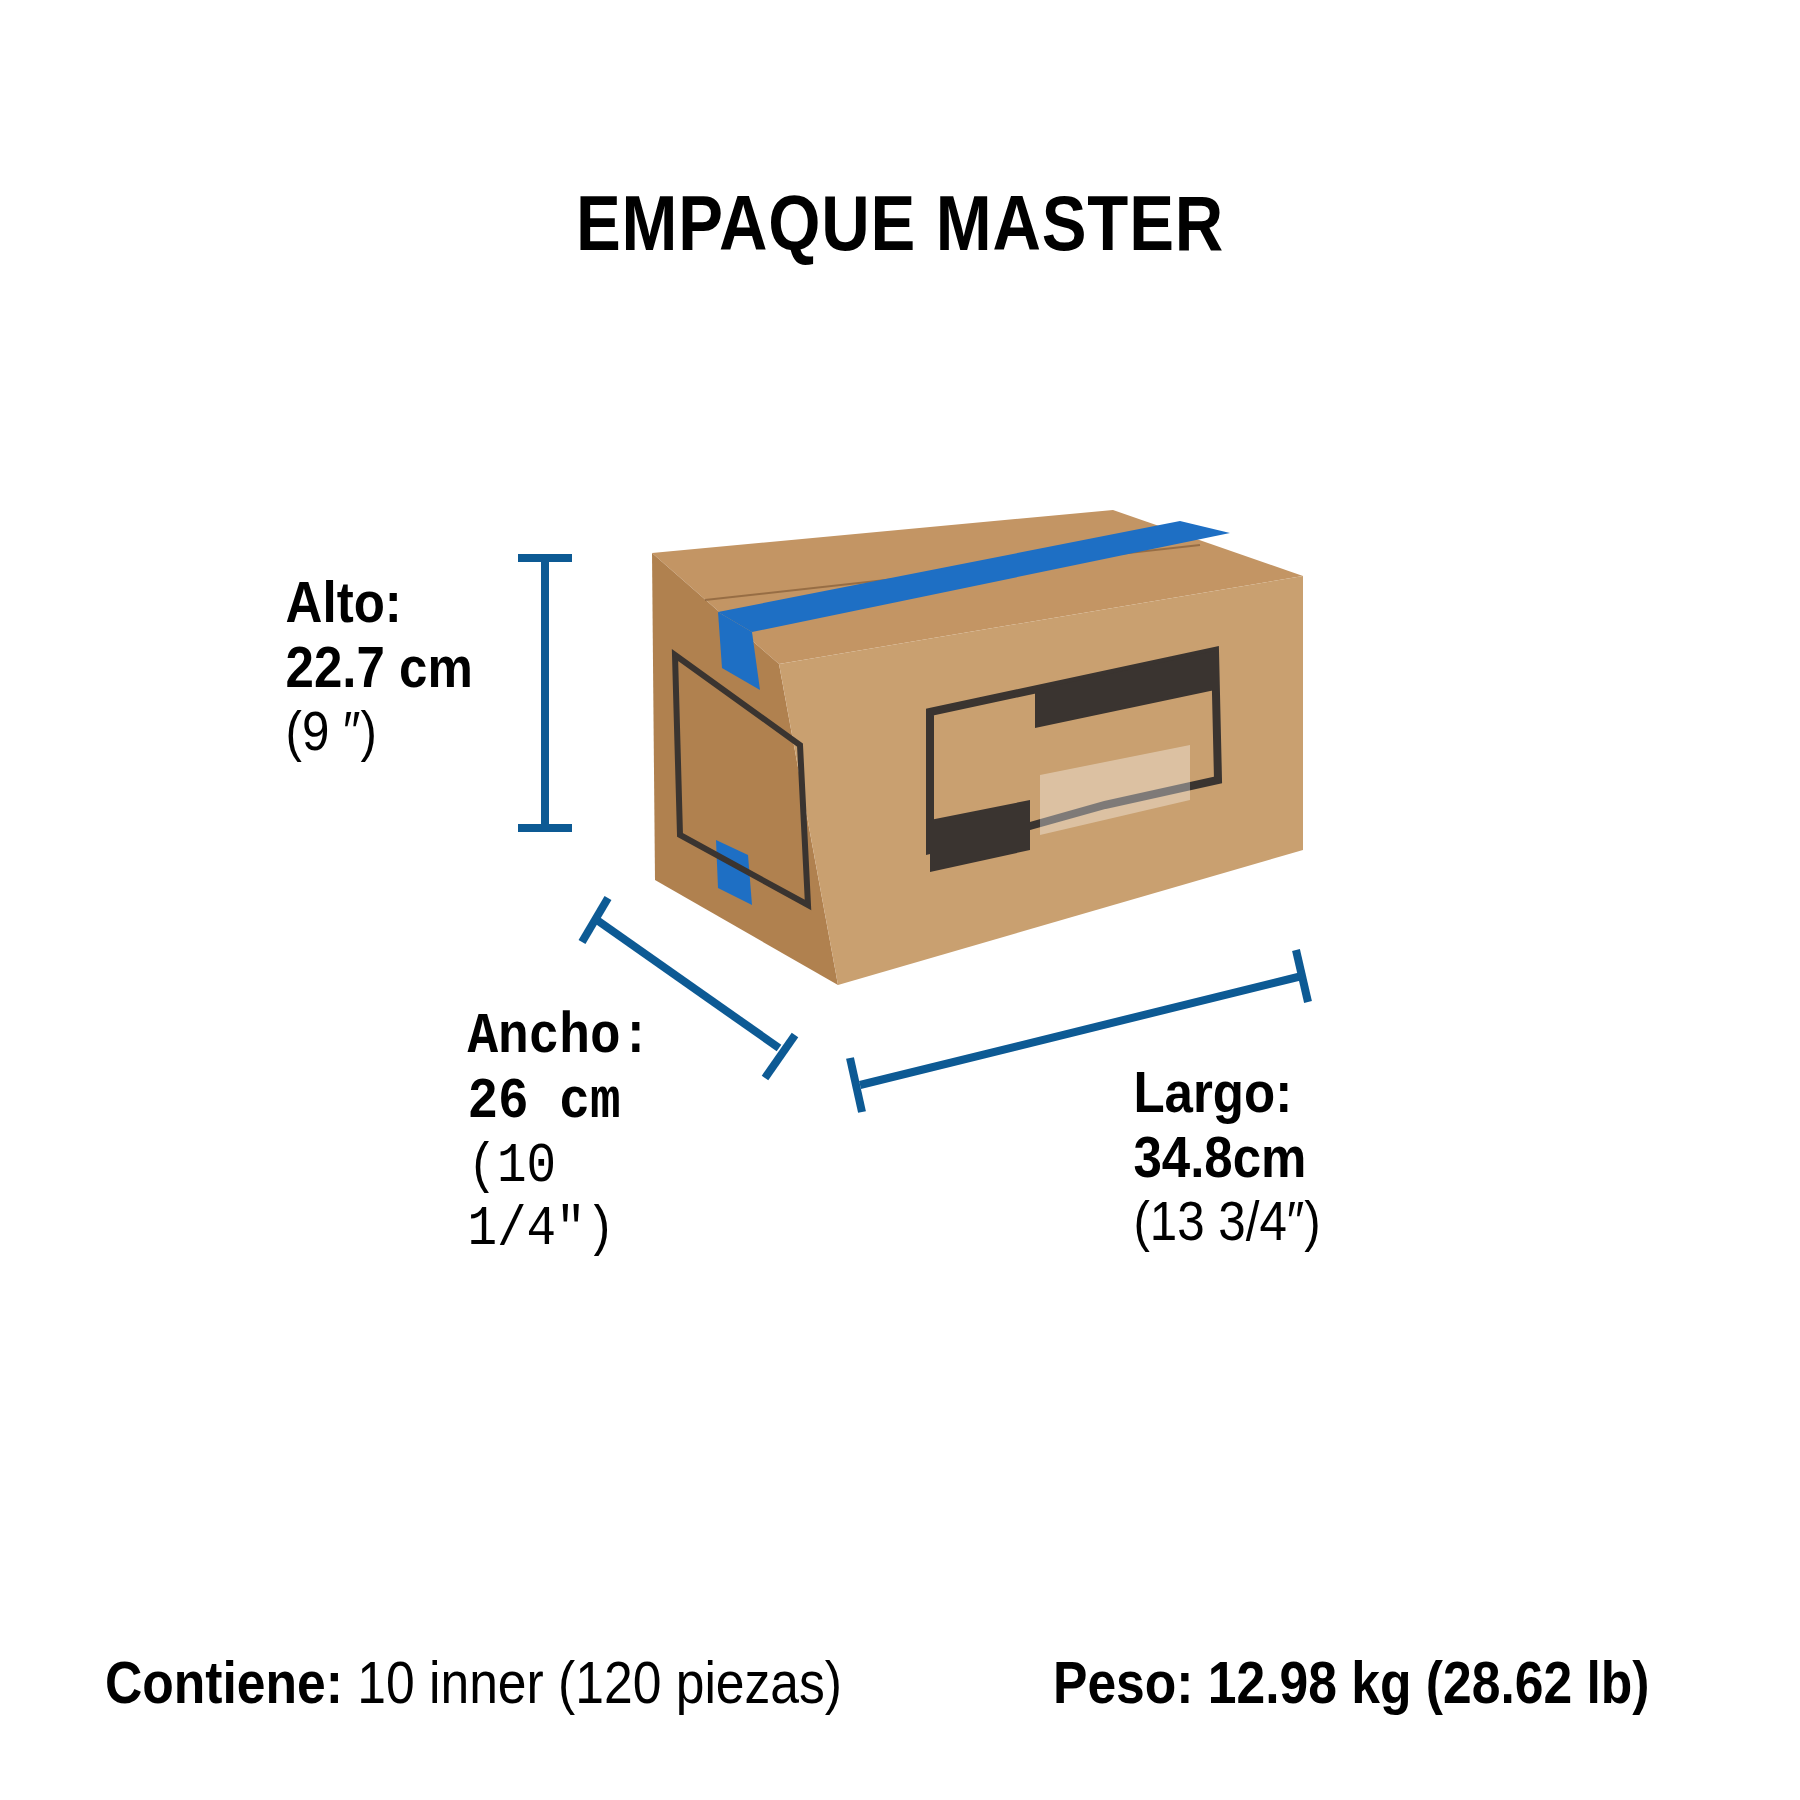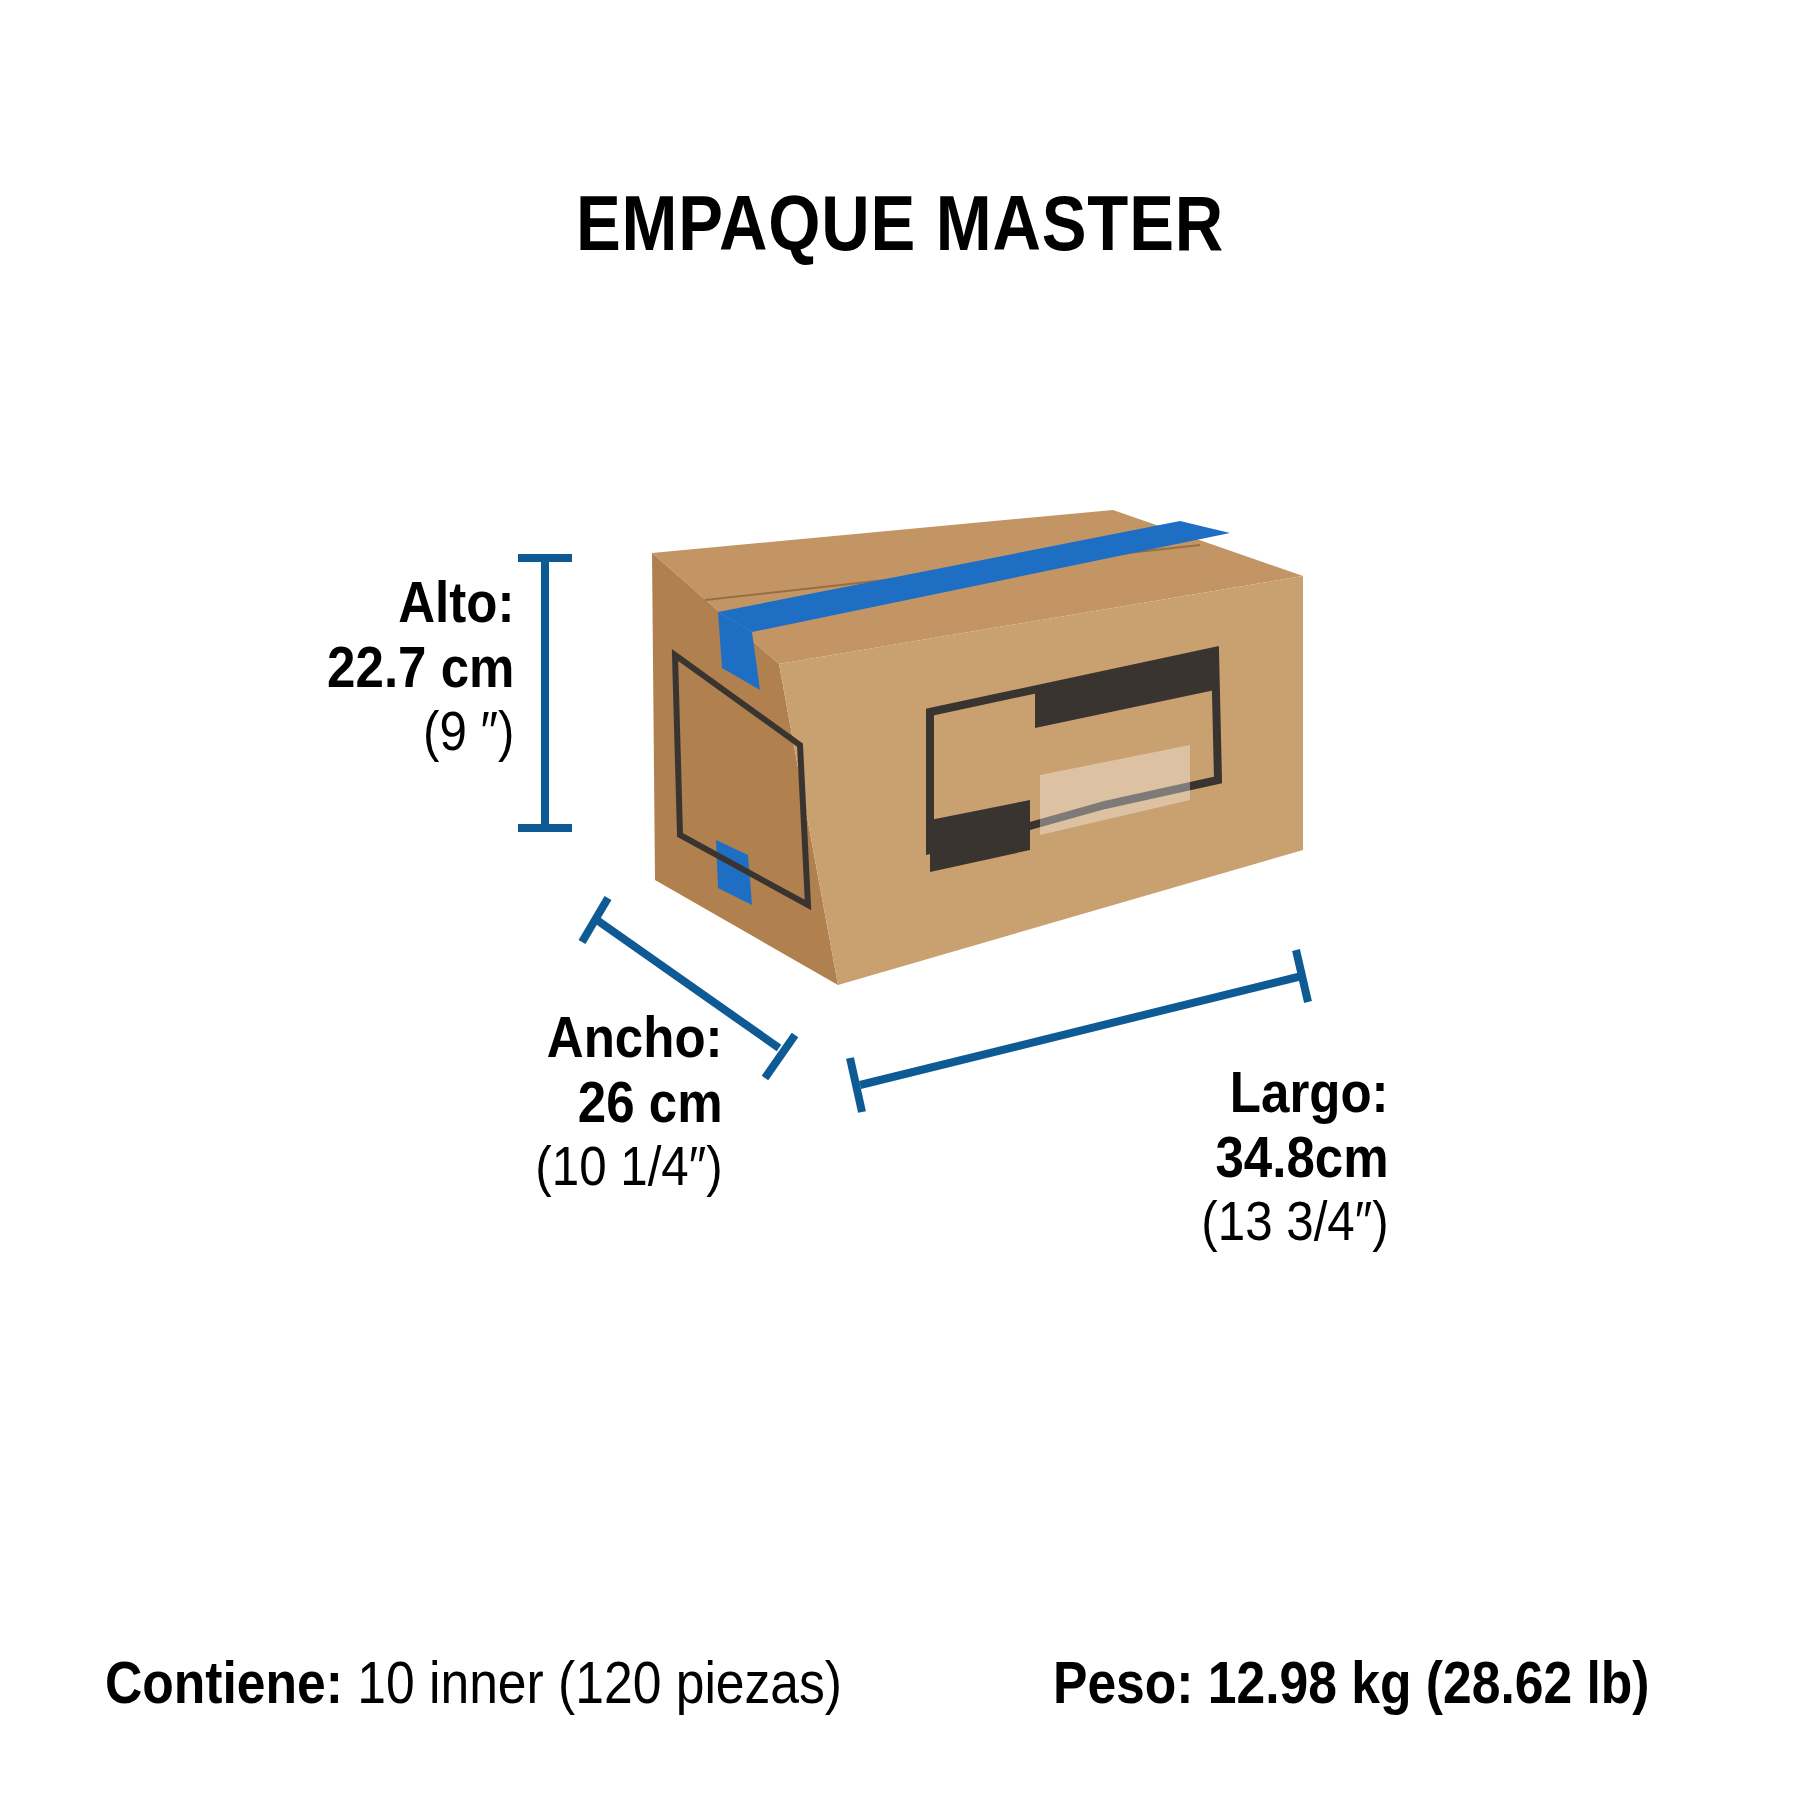--- a/index.html
+++ b/index.html
@@ -1,20 +1,20 @@
 <!DOCTYPE html>
 <html><head>
   <meta charset="utf-8">
   <style>
     html, body { margin: 0; padding: 0; background: #ffffff; }
     body { width: 1800px; height: 1800px; position: relative; overflow: hidden;
            font-family: "Liberation Sans", "DejaVu Sans", sans-serif; color: #000; }
     .title { position: absolute; left: 0; width: 1800px; top: 178px; text-align: center;
              font-weight: bold; font-size: 78px; letter-spacing: 1px; transform: scaleX(0.86); }
-    .dim-label { position: absolute; text-align: right; font-weight: bold; line-height: 1.12; }
+    .dim-label { position: absolute; text-align: left; font-weight: bold; line-height: 1.12; }
     .dim-label .l1, .dim-label .l2 { font-size: 58px; display: block; transform: scaleX(0.88); }
     .dim-label .l3 { font-size: 56px; display: block; font-weight: normal; transform: scaleX(0.88); }
     .footer { position: absolute; top: 1648px; font-size: 60px; transform: scaleX(0.86); transform-origin: left center; white-space: nowrap; }
     .footer b { font-weight: bold; }
     svg { position: absolute; left: 0; top: 0; }
   </style>
 </head>
 <body>
 
 <div class="title">EMPAQUE MASTER</div>
@@ -60,21 +60,21 @@
     <line x1="1296" y1="950" x2="1308" y2="1002"></line>
   </g>
 </svg>
 
 <div class="dim-label" style="left:270px; top:570px; width:260px;">
   <span class="l1">Alto:</span>
   <span class="l2">22.7 cm</span>
   <span class="l3">(9 ″)</span>
 </div>
 
-<div class="dim-label" style="left:450px; top:1005px; width:290px;">
+<div class="dim-label" style="left:450px; top:1005px; width:290px;font-family:Liberation Mono, monospace;">
   <span class="l1">Ancho:</span>
   <span class="l2">26 cm</span>
   <span class="l3">(10 1/4″)</span>
 </div>
 
 <div class="dim-label" style="left:1116px; top:1060px; width:290px;">
   <span class="l1">Largo:</span>
   <span class="l2">34.8cm</span>
   <span class="l3">(13 3/4″)</span>
 </div>

